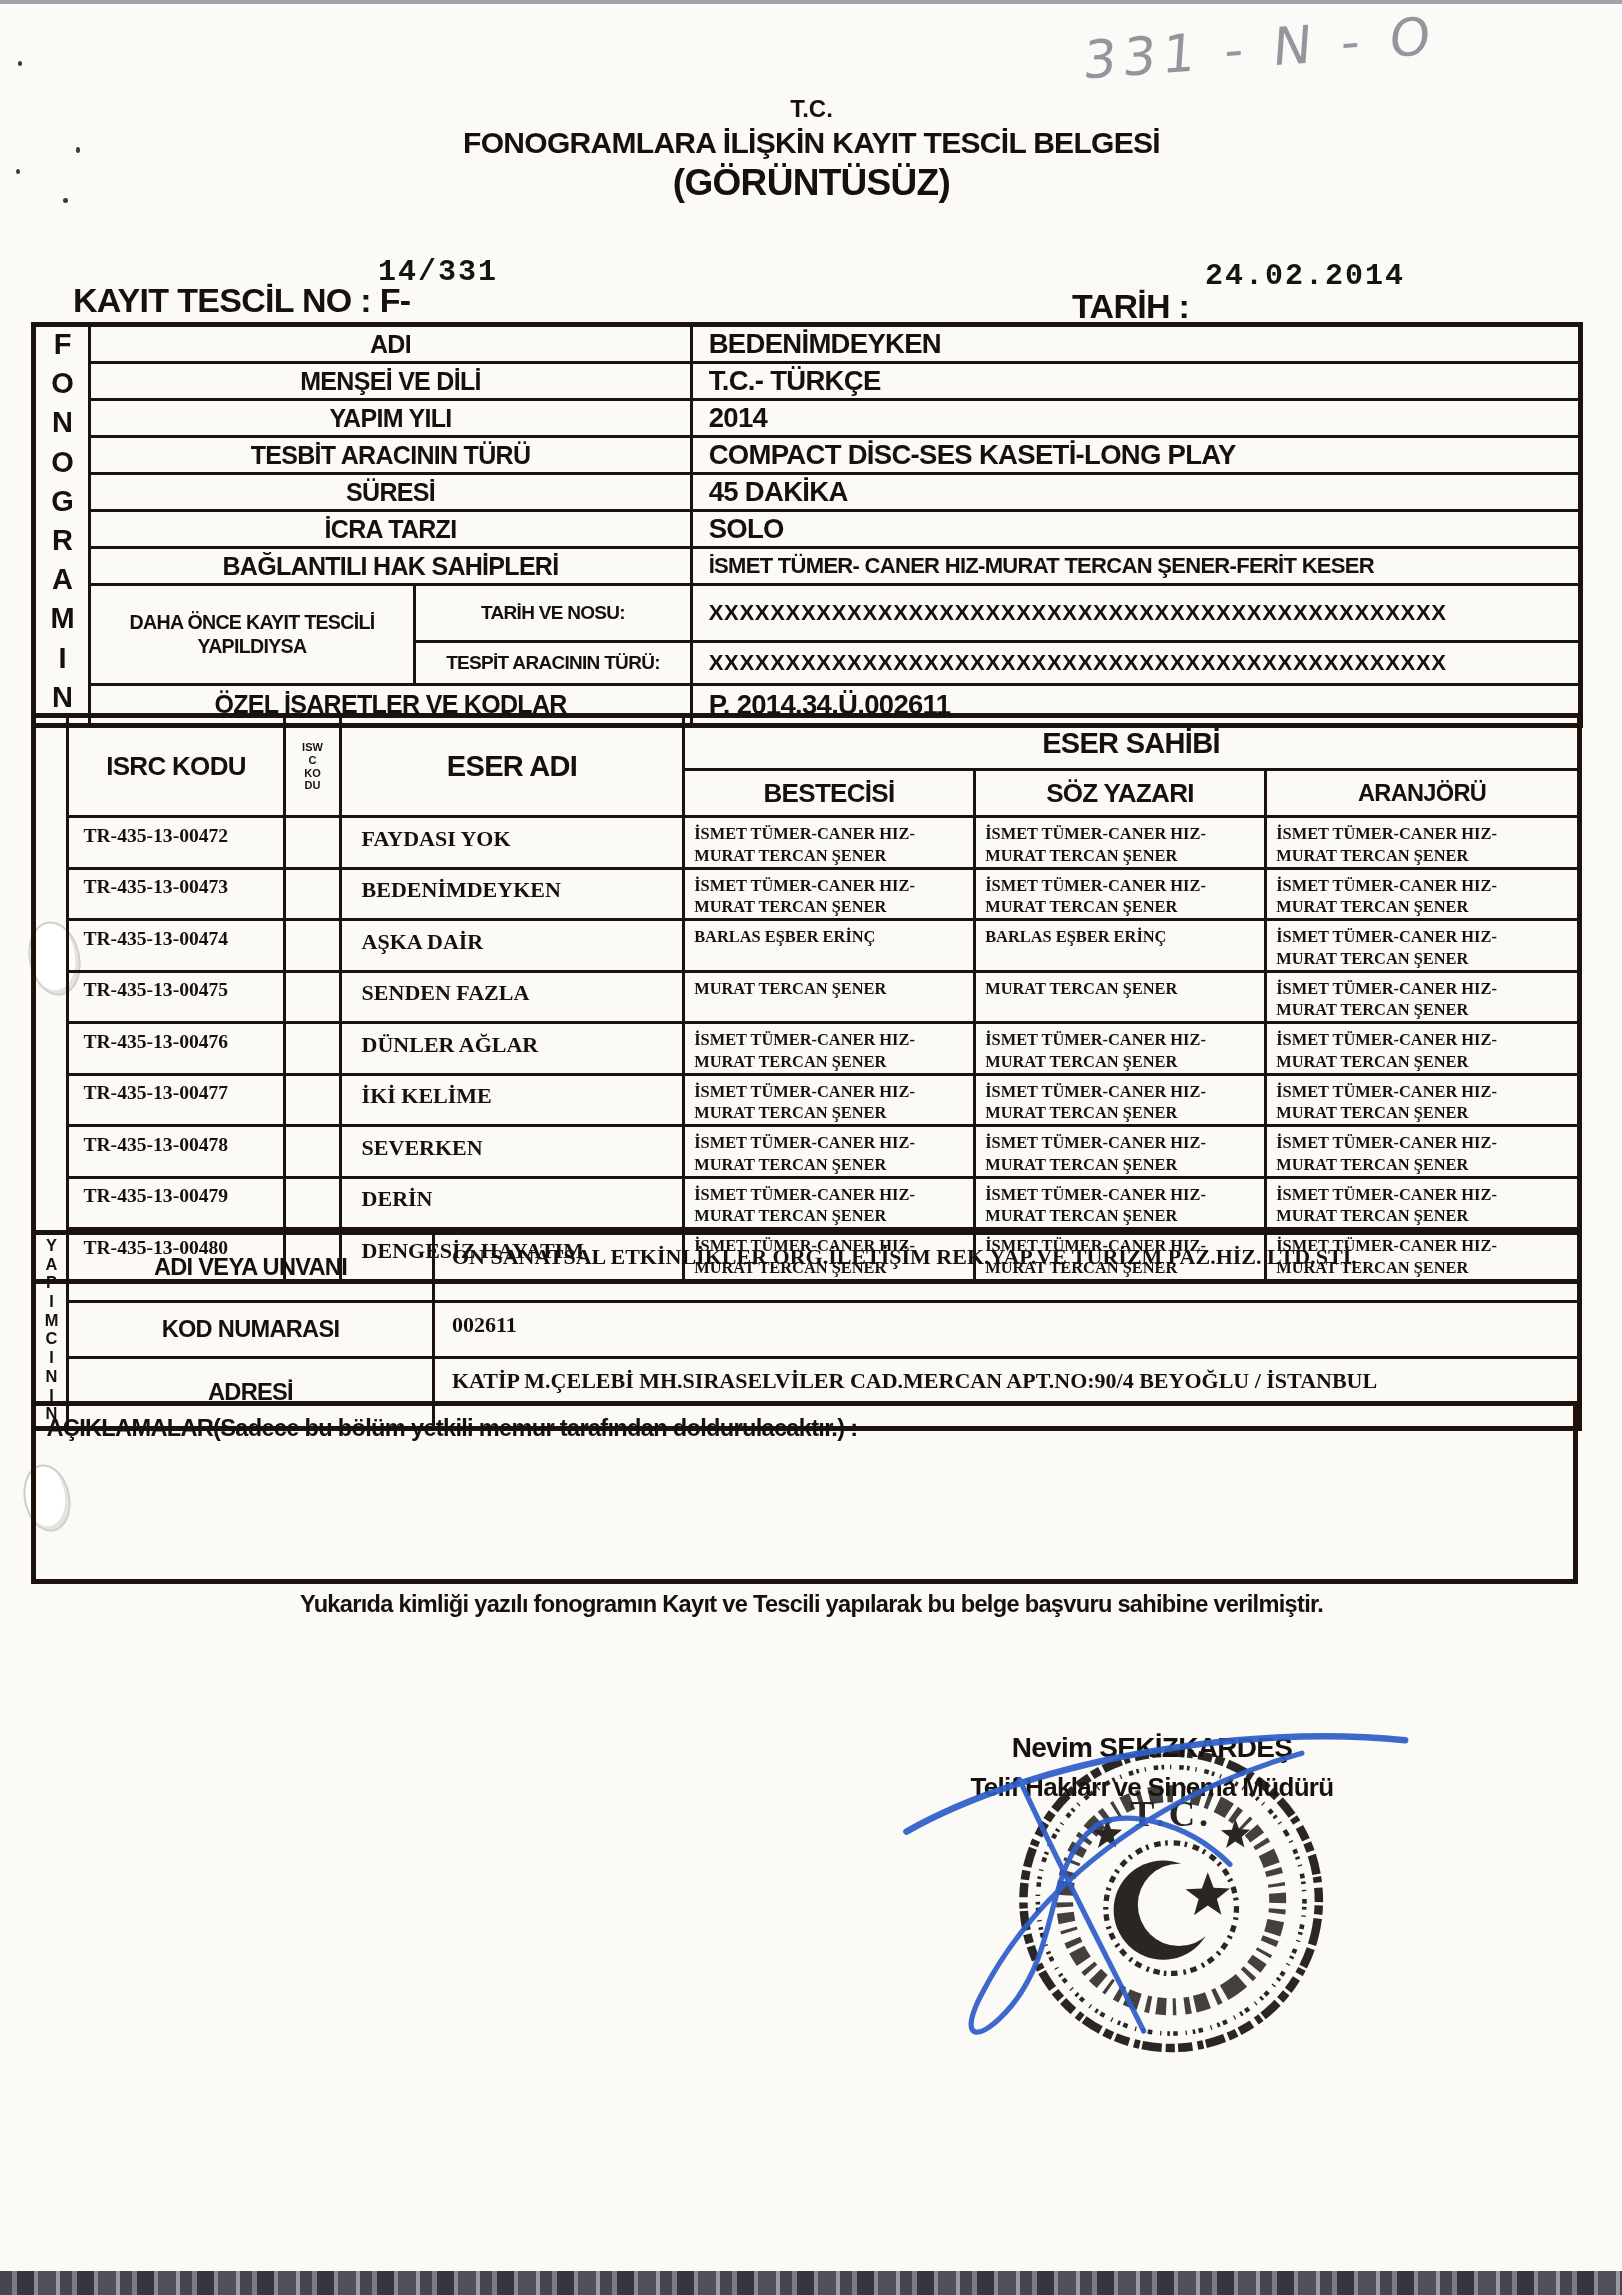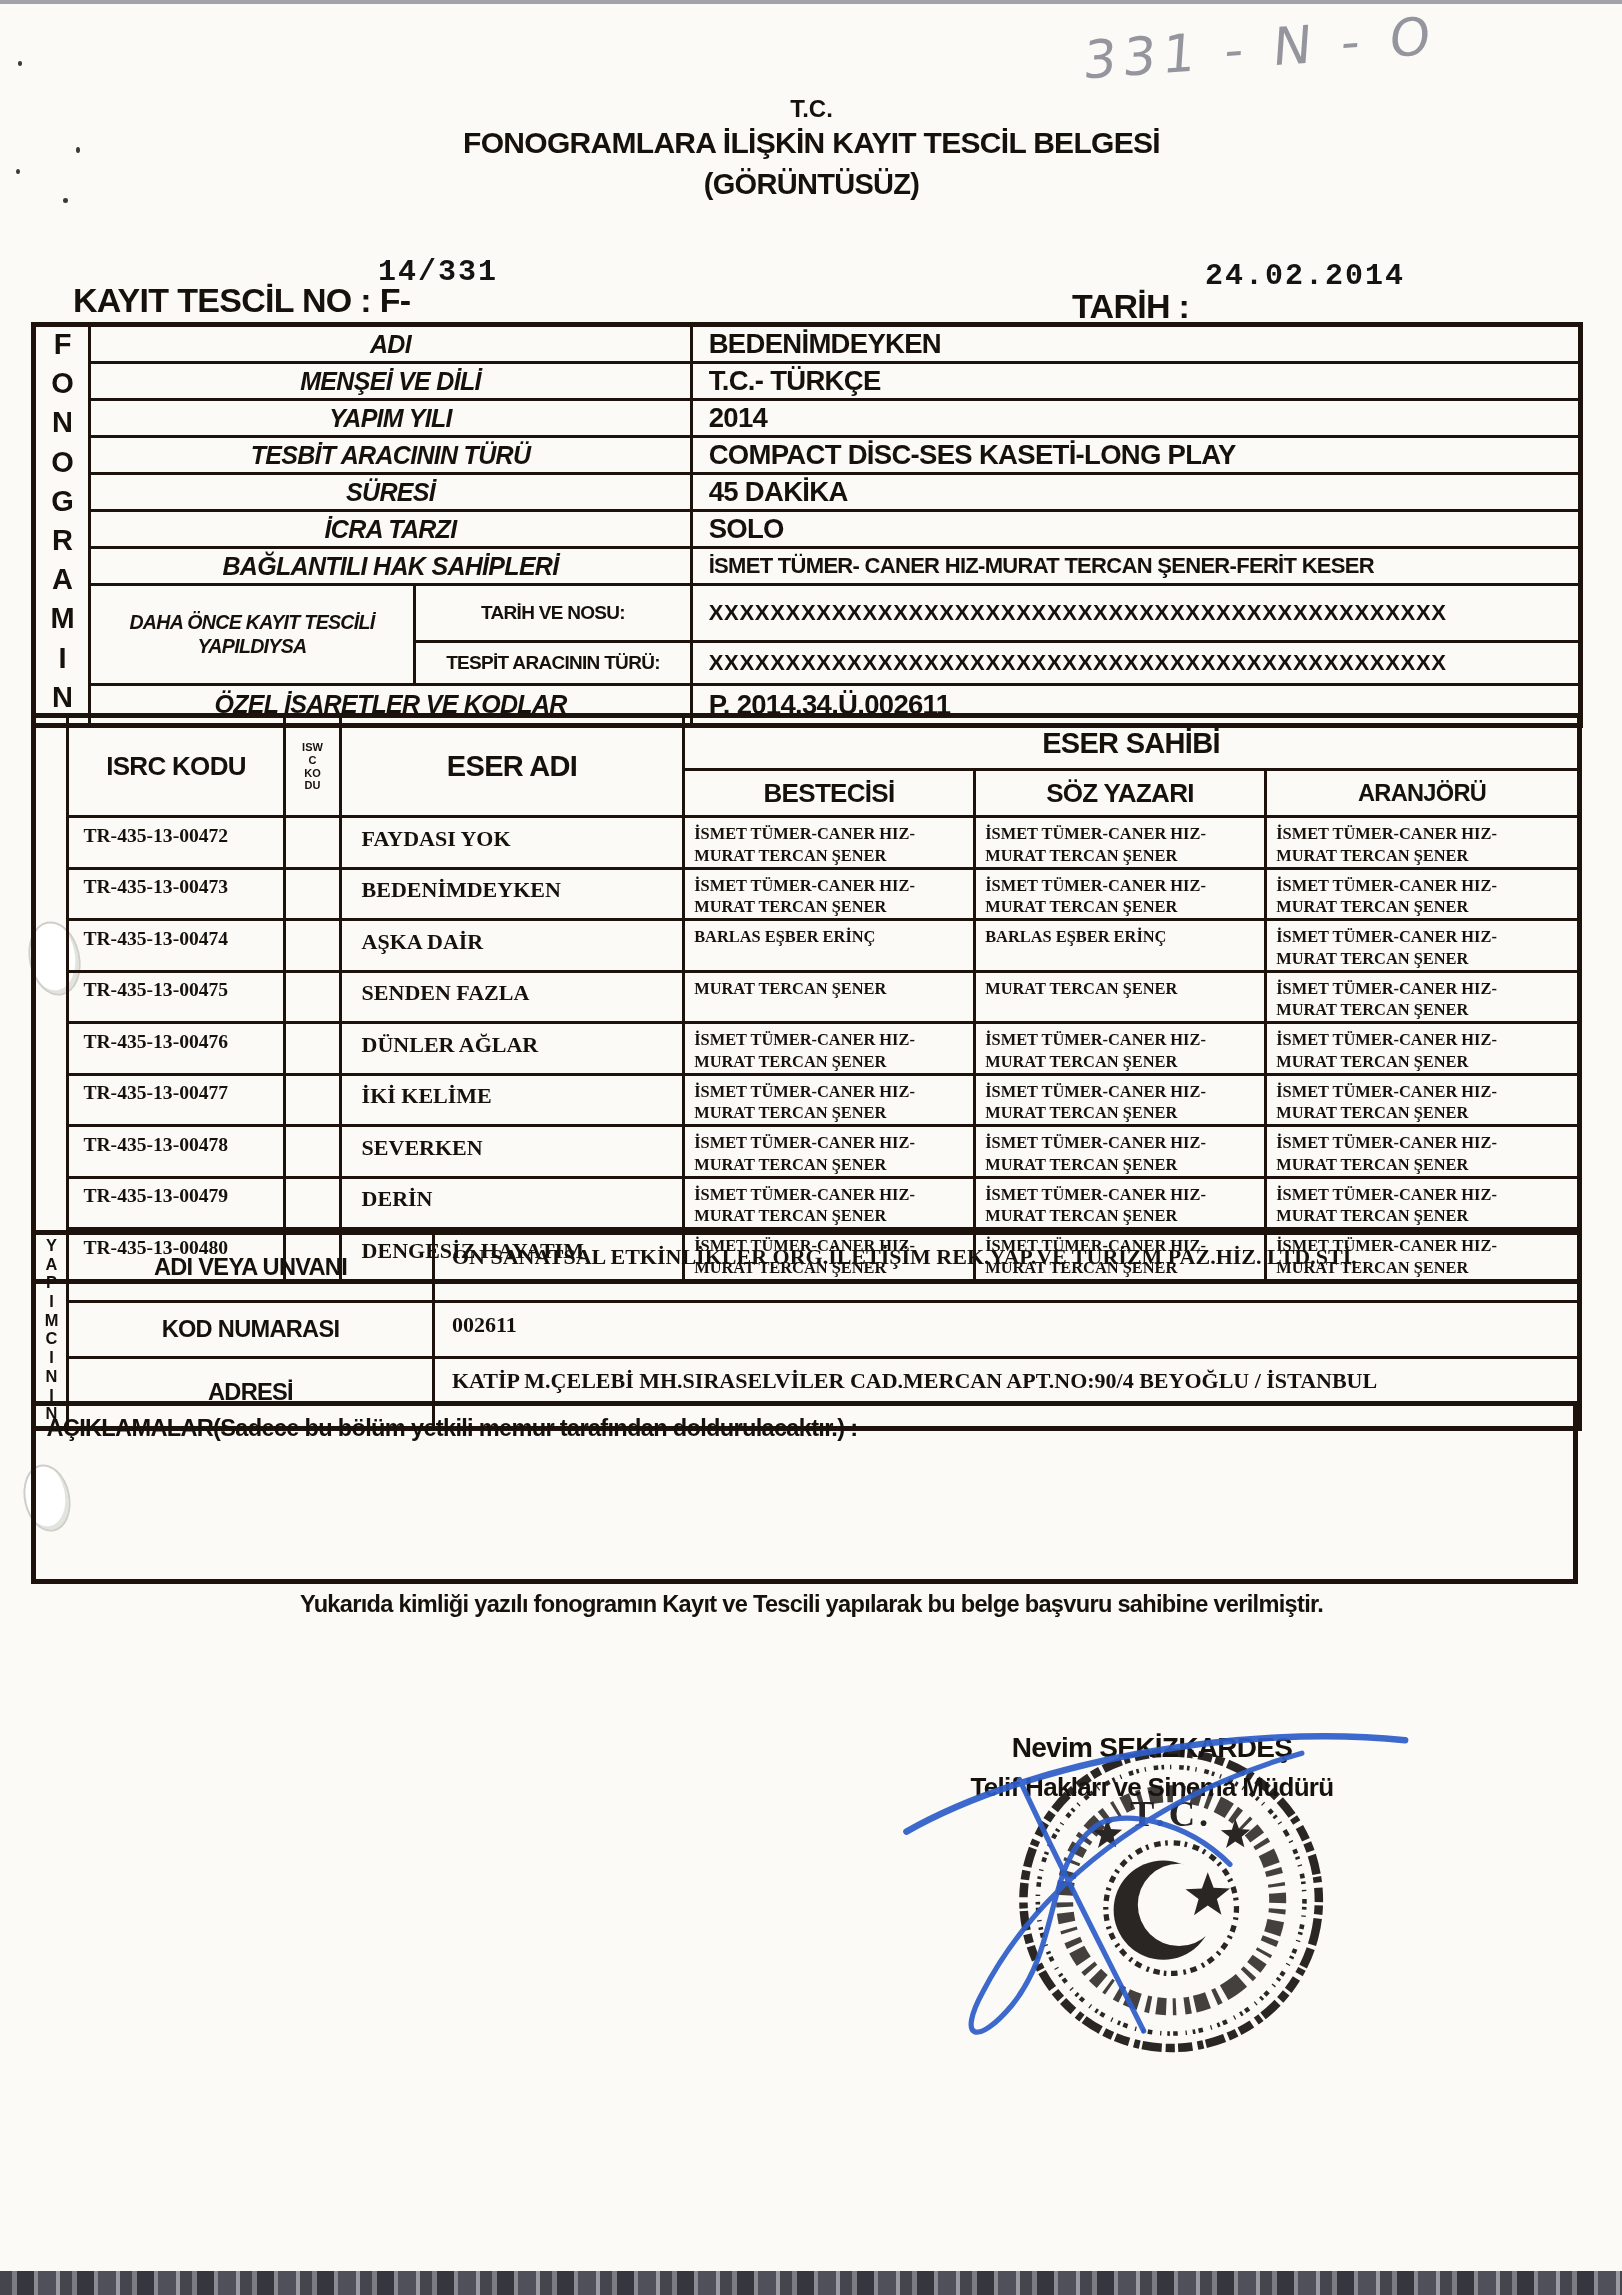--- a/index.html
+++ b/index.html
@@ -35,35 +35,35 @@
     color:#95959d;font-size:52px;letter-spacing:6.5px;
     transform:rotate(-4deg) skewX(-8deg);
     white-space:nowrap;
   }
 
   
   .hdr{left:0;top:96px;width:1623px;text-align:center;line-height:1.08;}
   .hdr .l1{font-size:24px;letter-spacing:0px;}
   .hdr .l2{font-size:29.4px;margin-top:3.9px;letter-spacing:-0.7px;}
   .hdr .l3{font-size:30px;margin-top:5px;letter-spacing:-0.7px;}
-  .hdr .l4{font-size:29px;margin-top:10px;letter-spacing:-0.7px;}
+  .hdr .l4{font-size:37px;margin-top:4px;letter-spacing:-0.7px;}
 
   
   table{border-collapse:collapse;table-layout:fixed;}
   .doc-table{border:5.2px solid #1e130c;}
   .doc-table td,.doc-table th{border:3.9px solid #1e130c;overflow:hidden;}
   .vcell{vertical-align:middle;text-align:center;}
   .vtext{
     writing-mode:vertical-lr;text-orientation:upright;
     display:inline-block;white-space:nowrap;
   }
   .vtext.fono{font-size:29px;letter-spacing:7.2px;font-weight:bold;}
   .vtext.yapi{font-size:16.4px;letter-spacing:0.7px;font-weight:bold;}
 
-  .t1-label{text-align:center;vertical-align:middle;font-size:25px;letter-spacing:-0.7px;font-style:italic;}
+  .t1-label{text-align:center;vertical-align:middle;font-size:25px;letter-spacing:-0.7px;}
   .t1-label.small{font-size:19.6px;line-height:1.2;}
   .t1-sublabel{text-align:center;vertical-align:middle;font-size:19px;letter-spacing:-0.7px;}
   .t1-value{text-align:left;vertical-align:middle;font-size:27.5px;padding-left:15.7px;letter-spacing:-0.7px;}
   .t1-value.mid{font-size:22px;}
   .t1-value.xrow{font-size:22px;letter-spacing:0.7px;}
 
   .s-head{ text-align:center;vertical-align:middle;font-size:26px;letter-spacing:-0.7px;}
   .s-head.big{font-size:29px;}
   .s-head.sm{font-size:23.6px;}
   .iswc-head{font-size:11px;line-height:1.15;text-align:center;vertical-align:middle;font-weight:bold;}

